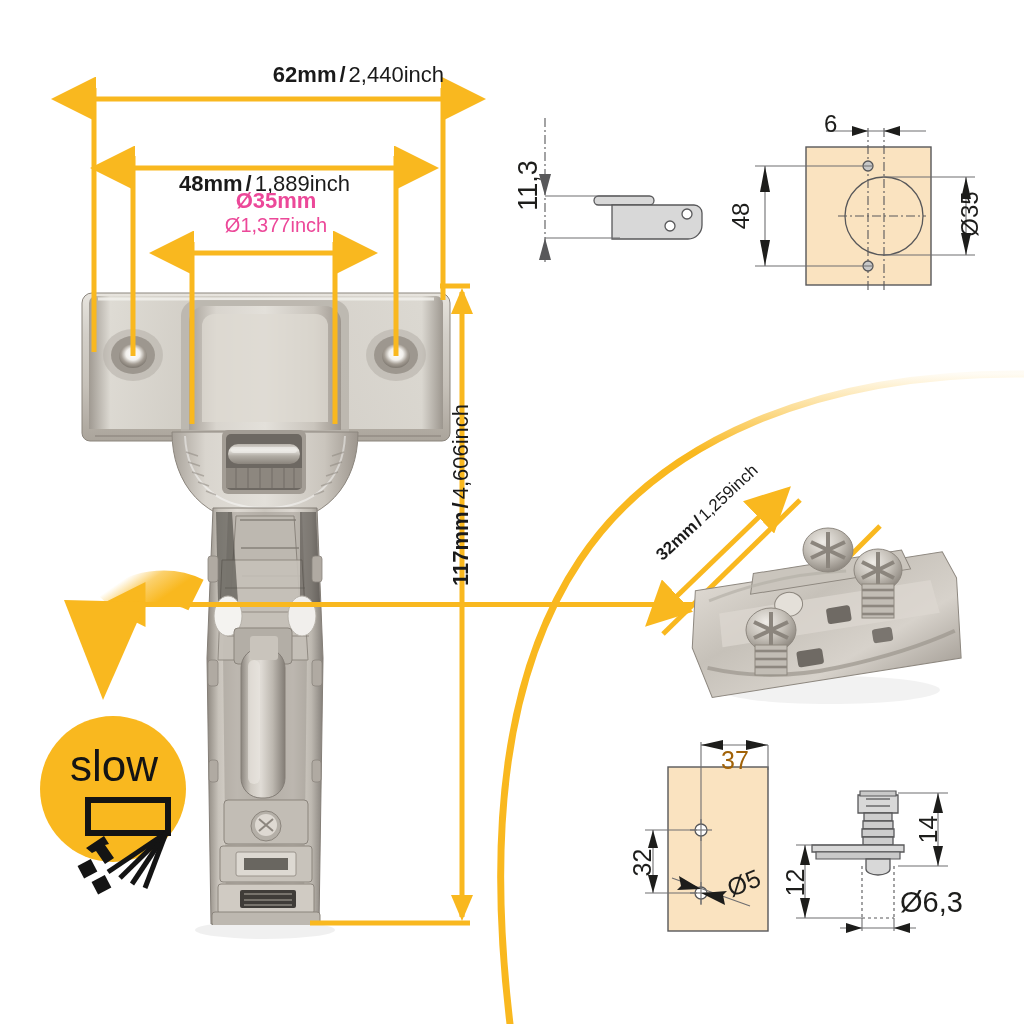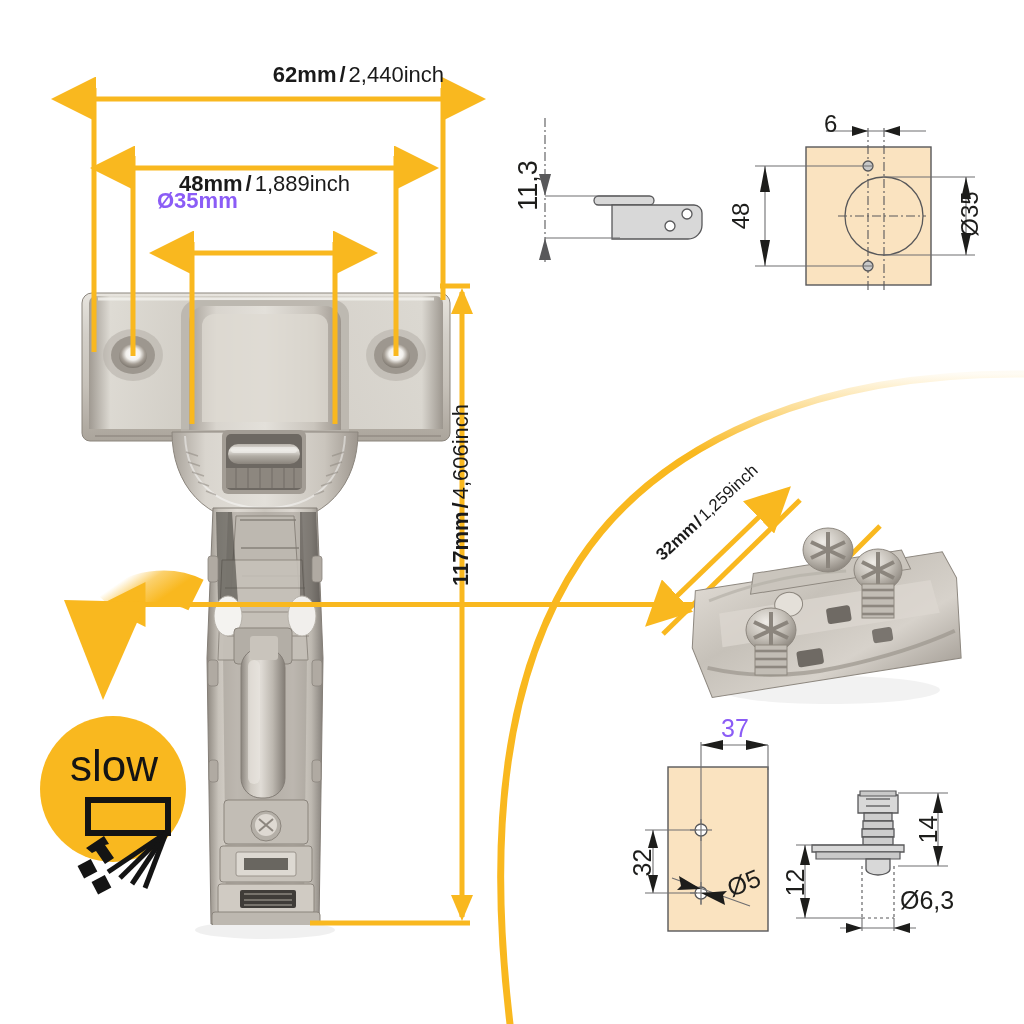--- a/index.html
+++ b/index.html
@@ -271,22 +271,23 @@
   </svg>
 
   <div style="position:absolute;left:94px;top:62px;width:350px;text-align:right;font-size:22px;color:#1a1a1a;white-space:nowrap;">
     <span class="dimbold">62mm</span><span class="dimbold" style="margin:0 3px;">/</span><span>2,440inch</span>
   </div>
 
   <div style="position:absolute;left:133px;top:131px;width:263px;text-align:center;font-size:22px;color:#1a1a1a;white-space:nowrap;margin-top:40px;">
     <span class="dimbold">48mm</span><span class="dimbold" style="margin:0 3px;">/</span><span>1,889inch</span>
   </div>
 
-  <div style="position:absolute;left:157px;top:188px;width:180px;line-height:1.18;color:#8b5cf6;white-space:nowrap;">
+  <div style="position:absolute;left:186px;top:188px;width:180px;text-align:center;line-height:1.18;color:#ec4899;white-space:nowrap;">
     <div class="dimbold" style="font-size:22px;">Ø35mm</div>
+    <div style="font-size:20px;">Ø1,377inch</div>
   </div>
 
   <div style="position:absolute;left:448px;top:495px;transform:translate(-50%,0) rotate(-90deg);transform-origin:center top;font-size:22px;color:#1a1a1a;white-space:nowrap;">
     <span class="dimbold">117mm</span><span class="dimbold" style="margin:0 3px;">/</span><span>4,606inch</span>
   </div>
 
   <div style="position:absolute;left:666px;top:545px;transform:rotate(-43deg);transform-origin:left bottom;font-size:17px;color:#1a1a1a;white-space:nowrap;">
     <span class="dimbold">32mm</span><span class="dimbold" style="margin:0 2px;">/</span><span>1,259inch</span>
   </div>
 
@@ -449,21 +450,21 @@
       <path d="M653,830 l-5,18 h10 z" fill="#1d1d1b"></path>
       <path d="M653,893 l-5,-18 h10 z" fill="#1d1d1b"></path>
     </g>
 
     <g>
       <line x1="672" y1="878" x2="750" y2="906" class="tthin"></line>
       <path d="M701,889 l-22,-13 l2,10 l-4,4 z" fill="#1d1d1b"></path>
       <path d="M701,893 l24,12 l-2,-10 l4,-4 z" fill="#1d1d1b"></path>
     </g>
   </svg>
-  <div style="position:absolute;left:721px;top:714px;font-size:25px;color:#8b5cf6;font-family:'Liberation Sans',sans-serif;">37</div>
+  <div style="position:absolute;left:721px;top:746px;font-size:25px;color:#a16207;font-family:'Liberation Sans',sans-serif;">37</div>
   <div style="position:absolute;left:629px;top:848px;transform:rotate(-90deg);transform-origin:center;font-size:25px;color:#1d1d1b;font-family:'Liberation Sans',sans-serif;">32</div>
   <div style="position:absolute;left:723px;top:876px;transform:rotate(-22deg);transform-origin:left top;font-size:25px;color:#1d1d1b;font-family:'Liberation Sans',sans-serif;white-space:nowrap;">Ø5</div>
 
   <svg class="layer" viewBox="0 0 1024 1024">
 
     <path d="M858,795 h40 v18 h-40 z" class="mfill"></path>
     <path d="M860,791 h36 v5 h-36 z" class="mfill2"></path>
     <line x1="866" y1="799" x2="890" y2="799" class="tline"></line>
     <line x1="866" y1="806" x2="890" y2="806" class="tline"></line>
 
@@ -503,15 +504,15 @@
     <g>
       <line x1="862" y1="918" x2="862" y2="931" class="tthin"></line>
       <line x1="894" y1="918" x2="894" y2="931" class="tthin"></line>
       <line x1="840" y1="928" x2="916" y2="928" class="tthin"></line>
       <path d="M862,928 l-16,-5 v10 z" fill="#1d1d1b"></path>
       <path d="M894,928 l16,-5 v10 z" fill="#1d1d1b"></path>
     </g>
   </svg>
   <div style="position:absolute;left:915px;top:815px;transform:rotate(-90deg);transform-origin:center;font-size:25px;color:#1d1d1b;font-family:'Liberation Sans',sans-serif;">14</div>
   <div style="position:absolute;left:782px;top:868px;transform:rotate(-90deg);transform-origin:center;font-size:25px;color:#1d1d1b;font-family:'Liberation Sans',sans-serif;">12</div>
-  <div style="position:absolute;left:900px;top:886px;font-size:25px;color:#1d1d1b;font-family:'Liberation Sans',sans-serif;white-space:nowrap;">Ø6,3</div>
+  <div style="position:absolute;left:900px;top:886px;font-size:29px;color:#1d1d1b;font-family:'Liberation Sans',sans-serif;white-space:nowrap;">Ø6,3</div>
 
 </div>
 
 </body></html>

